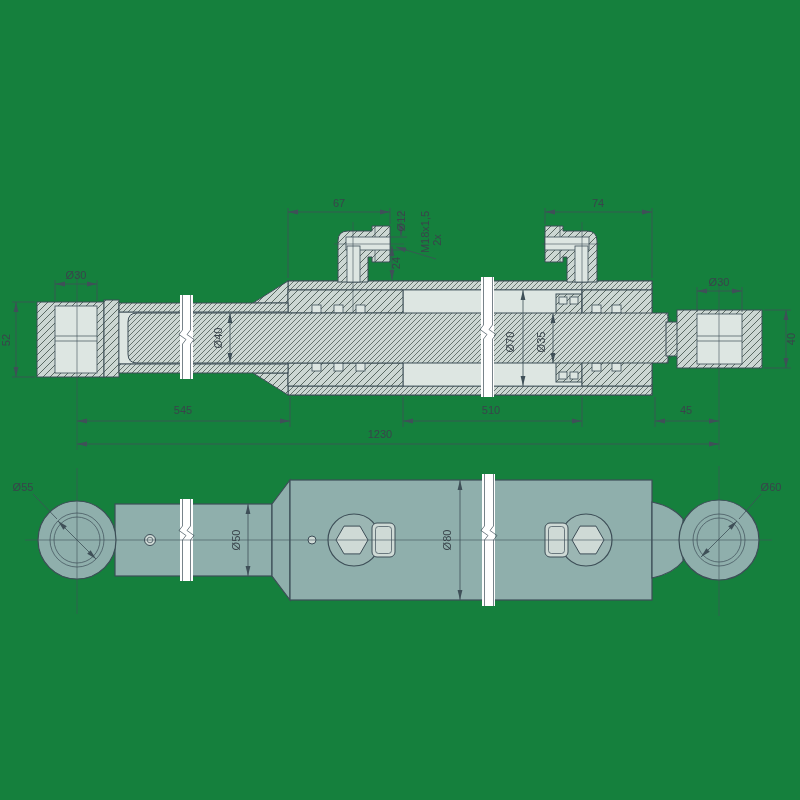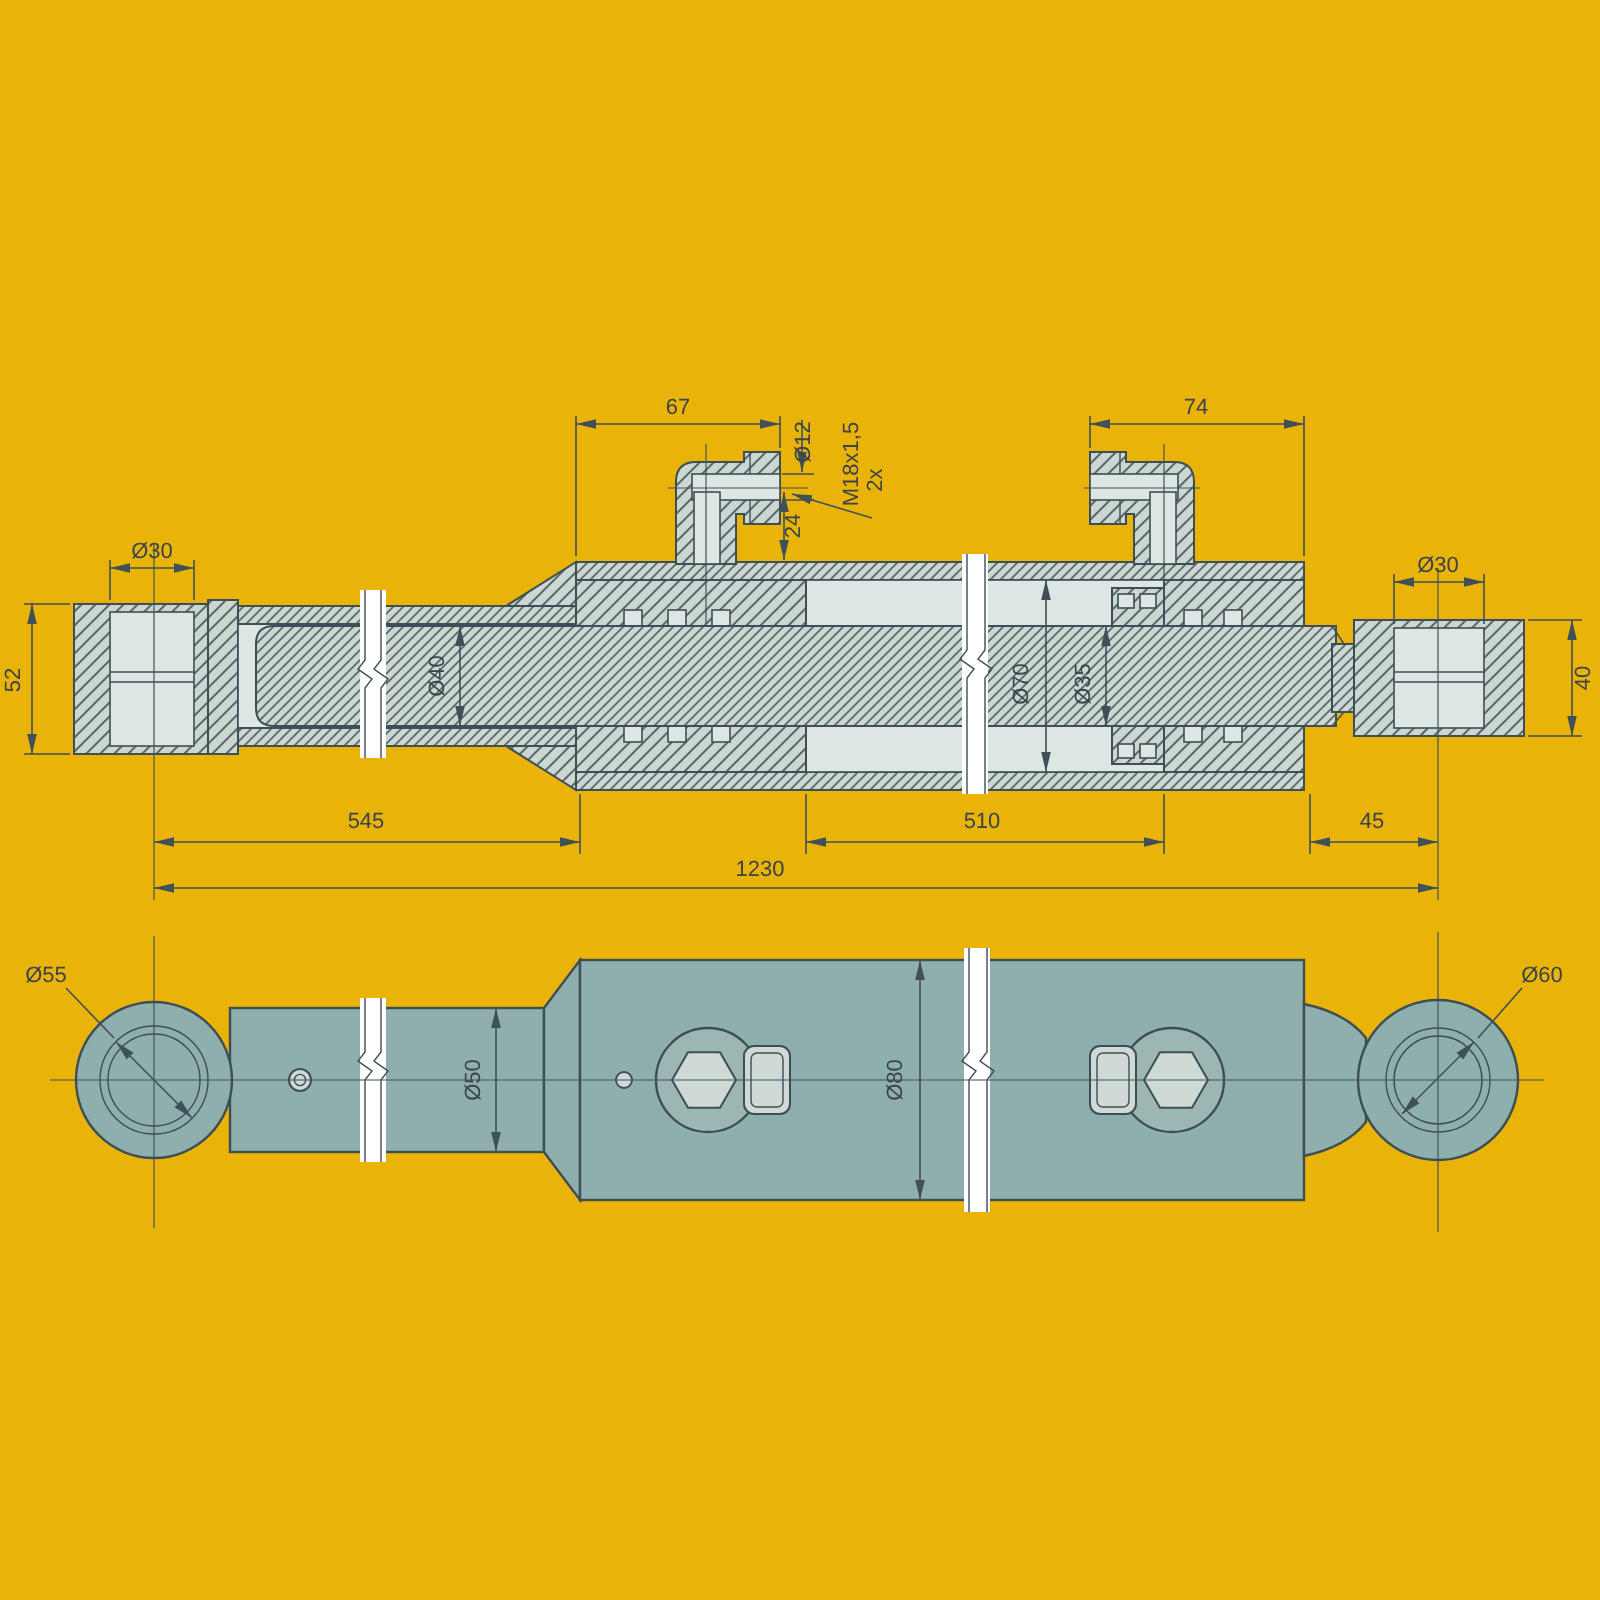--- a/index.html
+++ b/index.html
@@ -1,16 +1,16 @@
 <!DOCTYPE html>
 <html><head>
 <meta charset="utf-8">
 <style>
   html,body{margin:0;padding:0;background:#ffffff;}
-  .stage{width:800px;height:800px;position:relative;background:#eab308;overflow:hidden;}
+  .stage{width:800px;height:800px;position:relative;background:#15803d;overflow:hidden;}
   svg{display:block;}
   text{font-family:"Liberation Sans","DejaVu Sans",sans-serif;font-size:11px;fill:#39444b;}
   .outl{stroke:#3d4e57;stroke-width:1.2;fill:none;}
   .thin{stroke:#3d4e57;stroke-width:0.7;fill:none;}
   .dim{stroke:#3f5058;stroke-width:0.8;fill:none;}
   .cl{stroke:#41525a;stroke-width:0.6;fill:none;}
   .part{fill:#8fafac;stroke:#3d4e57;stroke-width:1.2;}
   .sec{fill:url(#h1);stroke:#3d4e57;stroke-width:1;}
   .sec2{fill:url(#h2);stroke:#3d4e57;stroke-width:1;}
   .lite{fill:#dde6e2;stroke:#3d4e57;stroke-width:0.8;}

